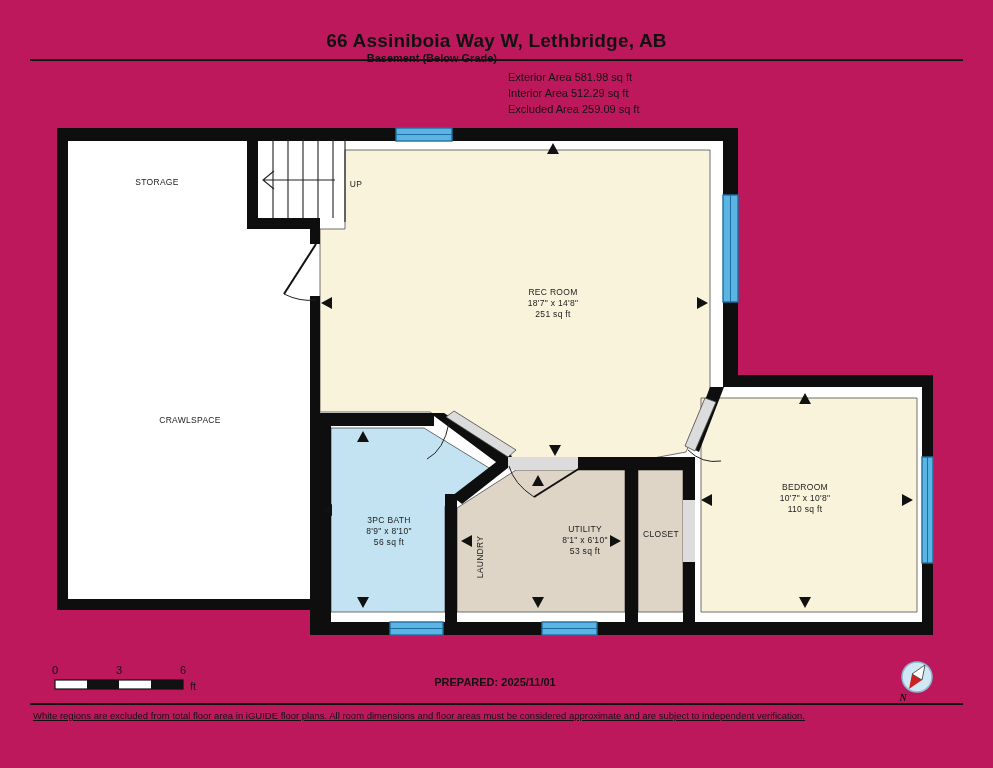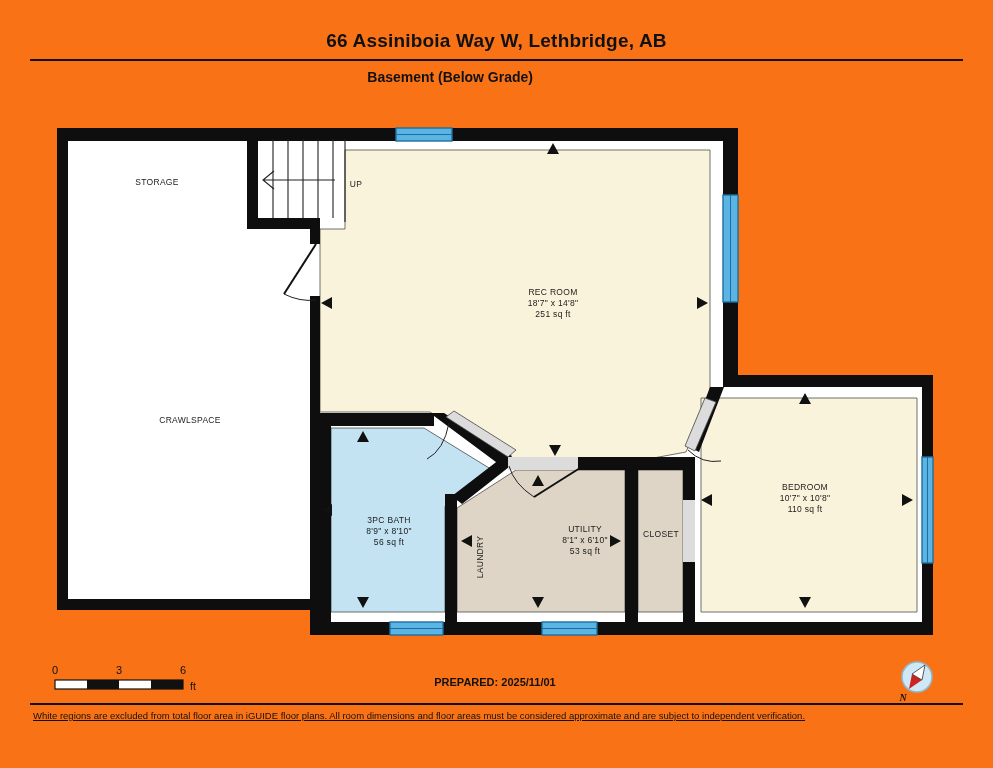--- a/index.html
+++ b/index.html
@@ -1,24 +1,24 @@
 <!DOCTYPE html>
 <html style="--c-wall: #0e0e0e; --c-room: #faf3dc; --c-bath: #c3e3f2; --c-service: #ded5c6; --c-window_fill: #5ab4e4; --c-window_edge: #1e6f9f; --c-door: #dcdcdc; --c-compass_face: #cfe8f6; --c-compass_red: #cc2222;"><head>
 <meta charset="utf-8">
 <style>
   html,body{margin:0;padding:0;background:#fff;}
-  .page{position:relative;width:993px;height:768px;background:#f97316;overflow:hidden;
+  .page{position:relative;width:993px;height:768px;background:#be185d;overflow:hidden;
         font-family:"Liberation Sans", sans-serif;color:#111;}
   .title{position:absolute;top:30px;left:0;right:0;text-align:center;
          font-size:19px;font-weight:bold;letter-spacing:.2px;}
   .rule{position:absolute;left:30px;width:933px;height:2px;background:#111;}
   .title-rule{top:59px;}
   .footer-rule{top:703px;}
-  .floor-label{position:absolute;top:69px;left:0;width:497px;text-align:right;
-               font-size:14px;font-weight:bold;margin-left:36px;}
+  .floor-label{position:absolute;top:52px;left:0;width:497px;text-align:right;
+               font-size:11px;font-weight:bold;}
   .area-lines{position:absolute;top:69px;left:508px;font-size:11px;line-height:16px;}
   .footer-text{position:absolute;top:710px;left:33px;font-size:9.5px;text-decoration:underline;}
   svg.plan{position:absolute;top:0;left:0;}
   .wall{fill:var(--c-wall);}
   .room-fill{fill:var(--c-room);stroke:#4b4b4b;stroke-width:.8;}
   .bath-fill{fill:var(--c-bath);stroke:#4b4b4b;stroke-width:.8;}
   .service-fill{fill:var(--c-service);stroke:#4b4b4b;stroke-width:.8;}
   .window-glass{fill:var(--c-window_fill);stroke:var(--c-window_edge);stroke-width:1.4;}
   .window-line{stroke:var(--c-window_edge);stroke-width:1;}
   .door-gap{fill:var(--c-door);}
@@ -38,20 +38,25 @@
 </style>
 </head>
 <body>
 
 <div class="page">
 
   <div class="title">66 Assiniboia Way W, Lethbridge, AB</div>
   <div class="rule title-rule"></div>
 
   <div class="floor-label">Basement (Below Grade)</div>
+  <div class="area-lines">
+    <div>Exterior Area 581.98 sq ft</div>
+    <div>Interior Area 512.29 sq ft</div>
+    <div>Excluded Area 259.09 sq ft</div>
+  </div>
 
   <svg class="plan" width="993" height="768" viewBox="0 0 993 768">
 
     <path fill="#ffffff" d="M57,128H738V375H933V635H313V610H57Z"></path>
 
     <path class="room-fill" d="M345,150H710V398L686,452L648,459H506L430,412H320V229H345Z"></path>
     <path class="bath-fill" d="M331,428H424L494,471L450,506H445V612H331Z"></path>
     <path class="service-fill" d="M516,470H625V612H457V508Z"></path>
     <path class="service-fill" d="M638,470H683V612H638Z"></path>
     <path class="room-fill" d="M701,398H917V612H701Z"></path>

